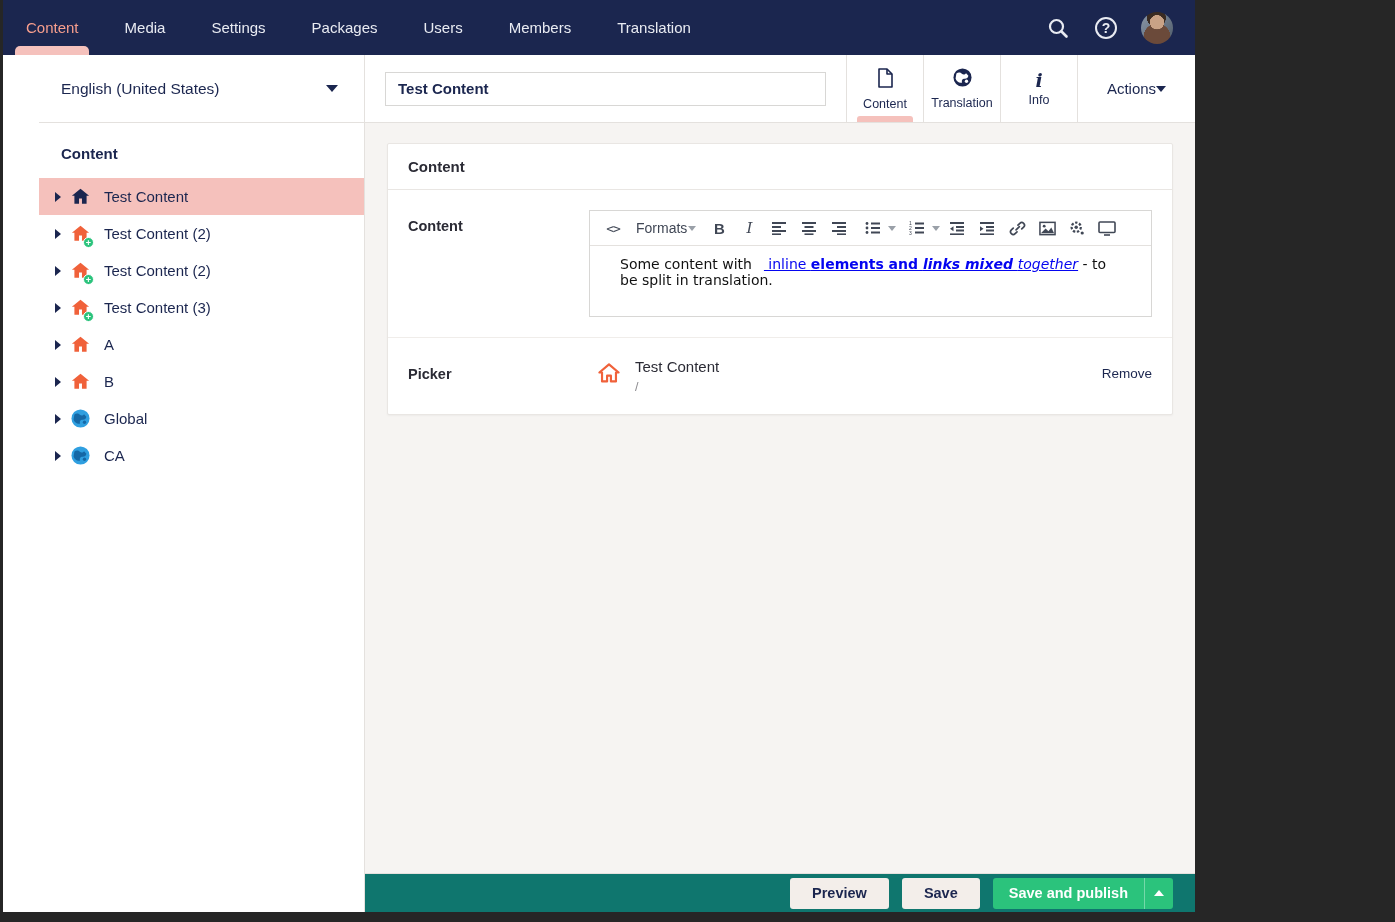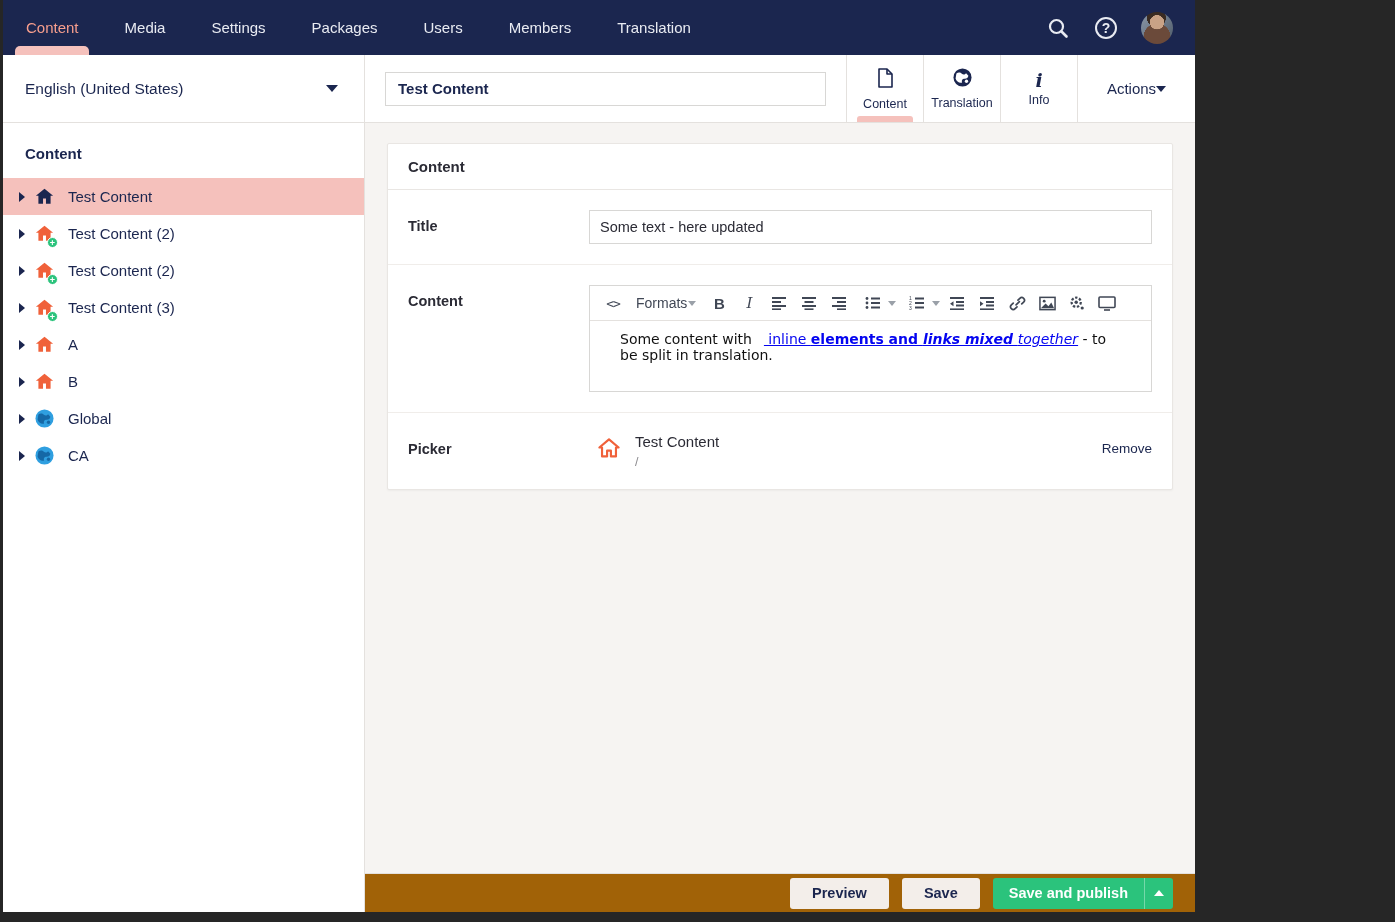--- a/index.html
+++ b/index.html
@@ -20,21 +20,21 @@
       radial-gradient(circle at 50% 32%, #c9a286 0 26%, transparent 27%),
       radial-gradient(circle at 50% 78%, #6b4a3a 0 45%, transparent 46%),
       radial-gradient(circle at 48% 18%, #3a2b22 0 30%, transparent 31%),
       linear-gradient(135deg,#8a97a8,#4e5a68);
       cursor:pointer; }
 
   
   .body-row { flex:1; display:flex; min-height:0; }
 
   
-  .sidebar { width:362px; background:#fff; border-right:1px solid #e4e1de; display:flex; flex-direction:column; flex-shrink:0; }
+  .sidebar { width:362px; background:#fff; border-right:1px solid #e4e1de; display:flex; flex-direction:column; flex-shrink:0;padding-left:36px; }
   .lang-row { height:68px; border-bottom:1px solid #e4e1de; display:flex; align-items:center; justify-content:space-between; padding:0 26px 0 22px; font-size:15.5px; color:#1b264f; cursor:pointer; }
   .caret-down { width:0; height:0; border-left:6px solid transparent; border-right:6px solid transparent; border-top:7px solid #1b264f; }
   .tree-header { padding:22px 22px 16px; font-size:15px; font-weight:bold; color:#1b264f; }
   .tree { list-style:none; }
   .tree-row { height:37px; display:flex; align-items:center; padding-left:16px; cursor:pointer; font-size:15px; color:#1b264f; }
   .tree-row.selected { background:#f5c1bc; }
   .tree-caret { width:0; height:0; border-top:5px solid transparent; border-bottom:5px solid transparent; border-left:6px solid #1b264f; margin-right:8px; flex-shrink:0; }
   .tree-caret.none { border:none; width:6px; }
   .tree-ico { position:relative; width:22px; height:22px; margin-right:13px; flex-shrink:0; display:flex; align-items:center; justify-content:center; }
   .plus-badge { position:absolute; right:-3px; bottom:-3px; width:11px; height:11px; background:#2bc37c; border-radius:50%; color:#fff; font-size:9px; font-weight:bold; line-height:11px; text-align:center; border:1px solid #fff; }
@@ -79,21 +79,21 @@
   .seg-i { font-style:italic; }
 
   
   .picker-item { display:flex; align-items:flex-start; }
   .picker-home { width:24px; height:24px; margin:3px 14px 0 8px; }
   .picker-name { font-size:15px; color:#2b2b35; }
   .picker-path { font-size:12.5px; color:#8c8b8f; margin-top:5px; }
   .picker-remove { margin-left:auto; padding-top:8px; font-size:13.5px; color:#1b264f; cursor:pointer; }
 
   
-  .footer { height:39px; background:#a16207; border-top:1px solid #e4e1de; display:flex; align-items:center; justify-content:flex-end; gap:13px; padding-right:22px; flex-shrink:0; }
+  .footer { height:39px; background:#0f766e; border-top:1px solid #e4e1de; display:flex; align-items:center; justify-content:flex-end; gap:13px; padding-right:22px; flex-shrink:0; }
   .btn { height:31px; border:none; border-radius:3px; font-family:"Liberation Sans",sans-serif; font-size:14.5px; font-weight:bold; cursor:pointer; }
   .btn-light { background:#f3eeea; color:#1b264f; padding:0 22px; }
   .btn-green { background:#2bc37c; color:#fff; display:flex; align-items:center; padding:0; }
   .btn-green .lbl { padding:0 16px; }
   .btn-green .split { width:1px; align-self:stretch; background:rgba(255,255,255,.35); }
   .btn-green .caret-part { width:28px; display:flex; align-items:center; justify-content:center; }
   .caret-up { width:0; height:0; border-left:5px solid transparent; border-right:5px solid transparent; border-bottom:6px solid #fff; }
 </style>
 </head>
 <body>
@@ -275,26 +275,20 @@
         <div class="actions">
           <span>Actions</span>
           <span class="caret-down-sm"></span>
         </div>
       </div>
 
       <div class="main-scroll">
         <div class="card">
           <div class="card-header">Content</div>
 
-          <div class="prop-row">
-            <div class="prop-label">Title</div>
-            <div class="prop-control">
-              <input class="text-input" type="text" value="Some text - here updated" style="">
-            </div>
-          </div>
 
           <div class="prop-row">
             <div class="prop-label">Content</div>
             <div class="prop-control">
               <div class="rte">
                 <div class="rte-toolbar">
                   <span class="tbtn tb-code">&lt;&gt;</span>
                   <span class="tb-formats">
                     <span>Formats</span>
                     <span class="tb-caret"></span>

